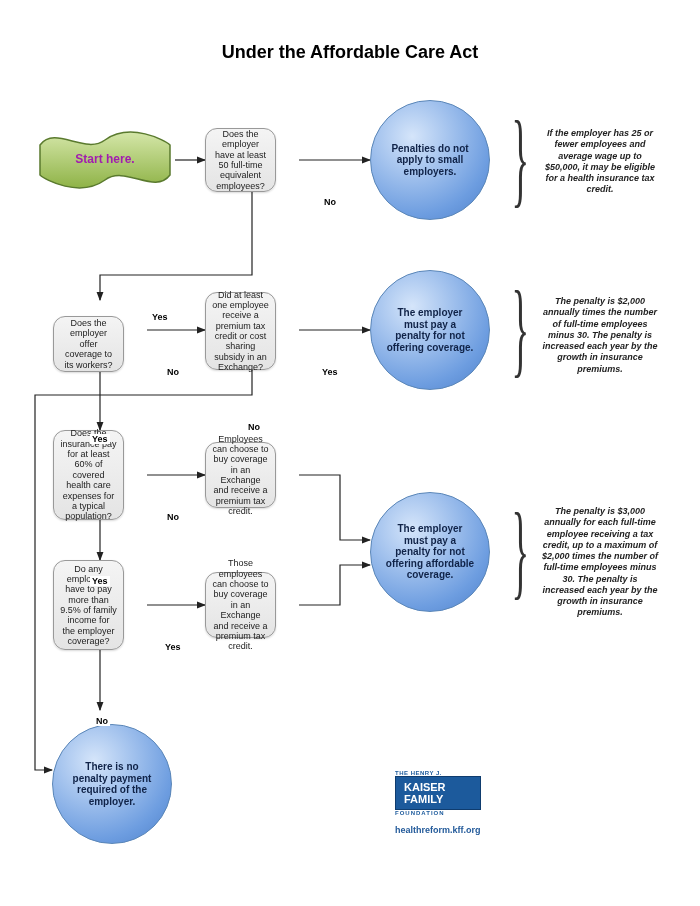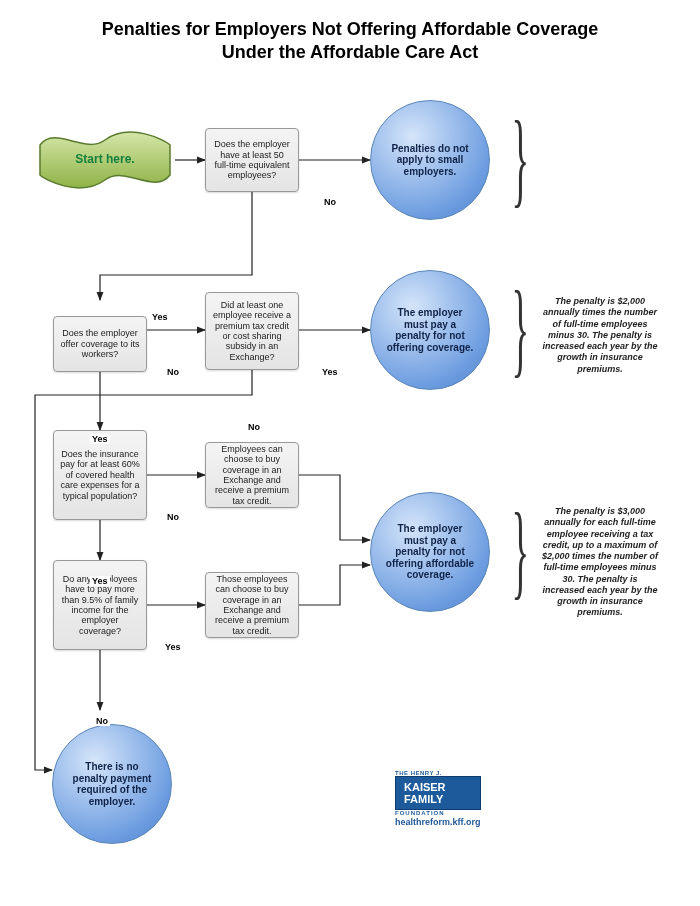--- a/index.html
+++ b/index.html
@@ -30,27 +30,27 @@
     justify-content: center;
     text-align: center;
     font-size: 9px;
     line-height: 1.15;
     padding: 6px;
   }
   .start {
     width: 140px; height: 60px;
     font-weight: bold;
     font-size: 12px;
-    color: #15803d;
+    color: #a21caf;
   }
   .start svg { position:absolute; left:0; top:0; width:100%; height:100%; z-index:-1; }
   .box {
-    width: 94px;
+    width: 71px;
     border: 1px solid #999;
-    border-radius: 4px;
+    border-radius: 12px;
     background: linear-gradient(#f4f4f4,#e4e4e4);
     color: #222;
     box-shadow: 0 1px 2px rgba(0,0,0,0.15);
   }
   .circle {
     width: 120px; height: 120px;
     border-radius: 50%;
     background: radial-gradient(circle at 35% 30%, #d5e5fa, #6d9de0 70%, #4d7fc9);
     border: 1px solid #5a86b8;
     color: #102348;
@@ -95,21 +95,21 @@
     line-height: 1.1;
     border: 1px solid #0f3c6e;
   }
   .logo .top { font-size: 6px; color:#1c5a9c; letter-spacing:0.5px; }
   .logo .fnd { font-size: 6px; color:#1c5a9c; letter-spacing:1px; }
 </style>
 </head>
 <body>
 
 <div class="title">
-  <span>Penalties for Employers Not Offering Affordable Coverage</span><br>
+  <br>
   <span>Under the Affordable Care Act</span>
 </div>
 
 <div class="canvas">
 
   <svg class="arrows">
     <defs>
       <marker id="ah" markerWidth="8" markerHeight="8" refX="7" refY="3" orient="auto">
         <path d="M0,0 L8,3 L0,6 z" fill="#222"></path>
       </marker>
@@ -157,20 +157,23 @@
 
   <div class="node box" style="left:205px; top:128px; height:64px;">
     <span>Does the employer have at least 50 full-time equivalent employees?</span>
   </div>
 
   <div class="node circle" style="left:370px; top:100px;">
     <span>Penalties do not apply to small employers.</span>
   </div>
 
   <div class="brace" style="left:495px; top:98px; font-size:105px; transform:scaleX(0.35);">}</div>
+  <div class="node anno" style="left:535px; top:122px;">
+    <span>If the employer has 25 or fewer employees and average wage up to $50,000, it may be eligible for a health insurance tax credit.</span>
+  </div>
 
   <div class="node box" style="left:53px; top:316px; height:56px;">
     <span>Does the employer offer coverage to its workers?</span>
   </div>
 
   <div class="node circle" style="left:370px; top:270px;">
     <span>The employer must pay a penalty for not offering coverage.</span>
   </div>
 
   <div class="node box" style="left:205px; top:292px; height:78px;">
@@ -221,16 +224,16 @@
   <div class="edge-label" style="left:90px; top:532px;">Yes</div>
   <div class="edge-label" style="left:163px; top:598px;">Yes</div>
   <div class="edge-label" style="left:94px; top:672px;">No</div>
 
   <div class="logo" style="left:395px; top:770px;">
     <div class="top">THE HENRY J.</div>
     <div class="block">
       <span>KAISER</span><br><span>FAMILY</span>
     </div>
     <div class="fnd">FOUNDATION</div>
-    <div style="margin-top:1px;">healthreform.kff.org</div>
+    <div style="margin-top:9px;">healthreform.kff.org</div>
   </div>
 
 </div>
 
 </body></html>

